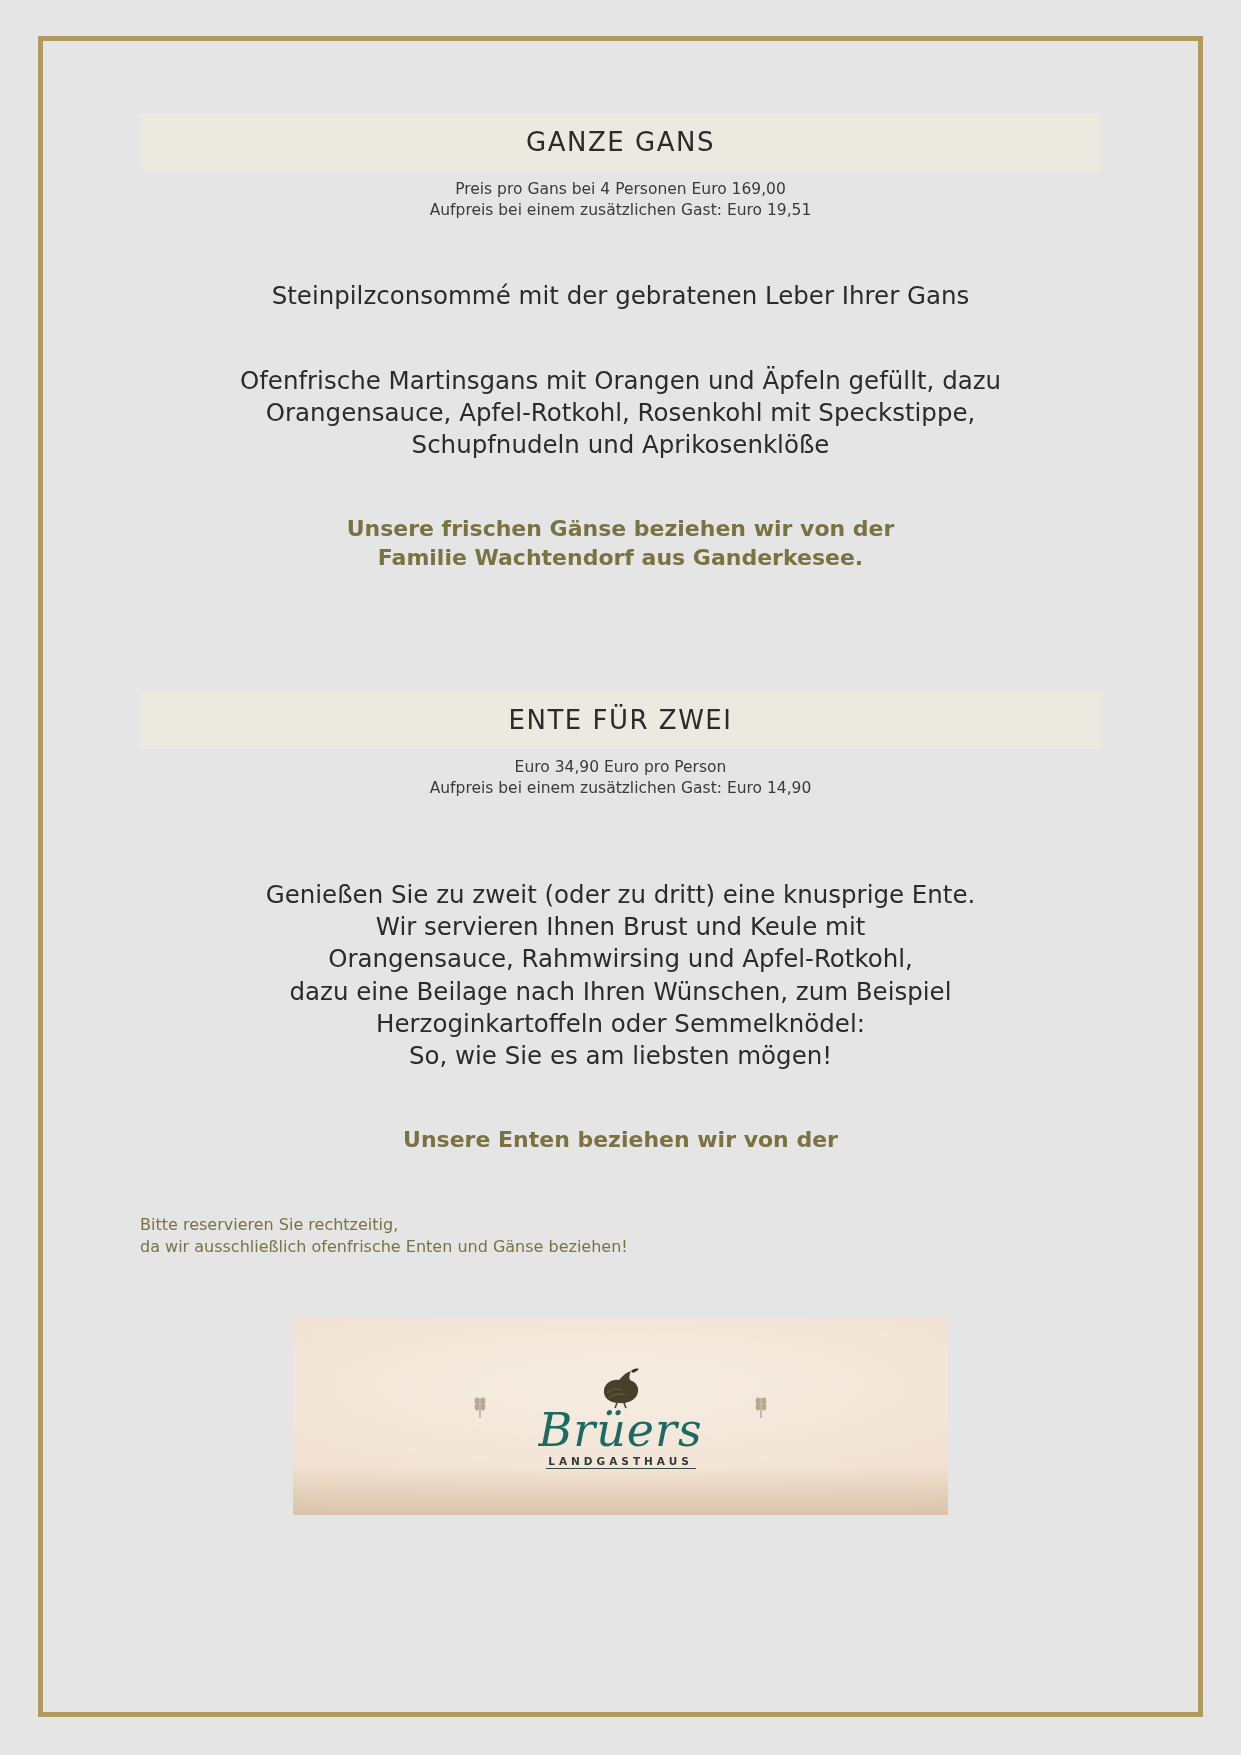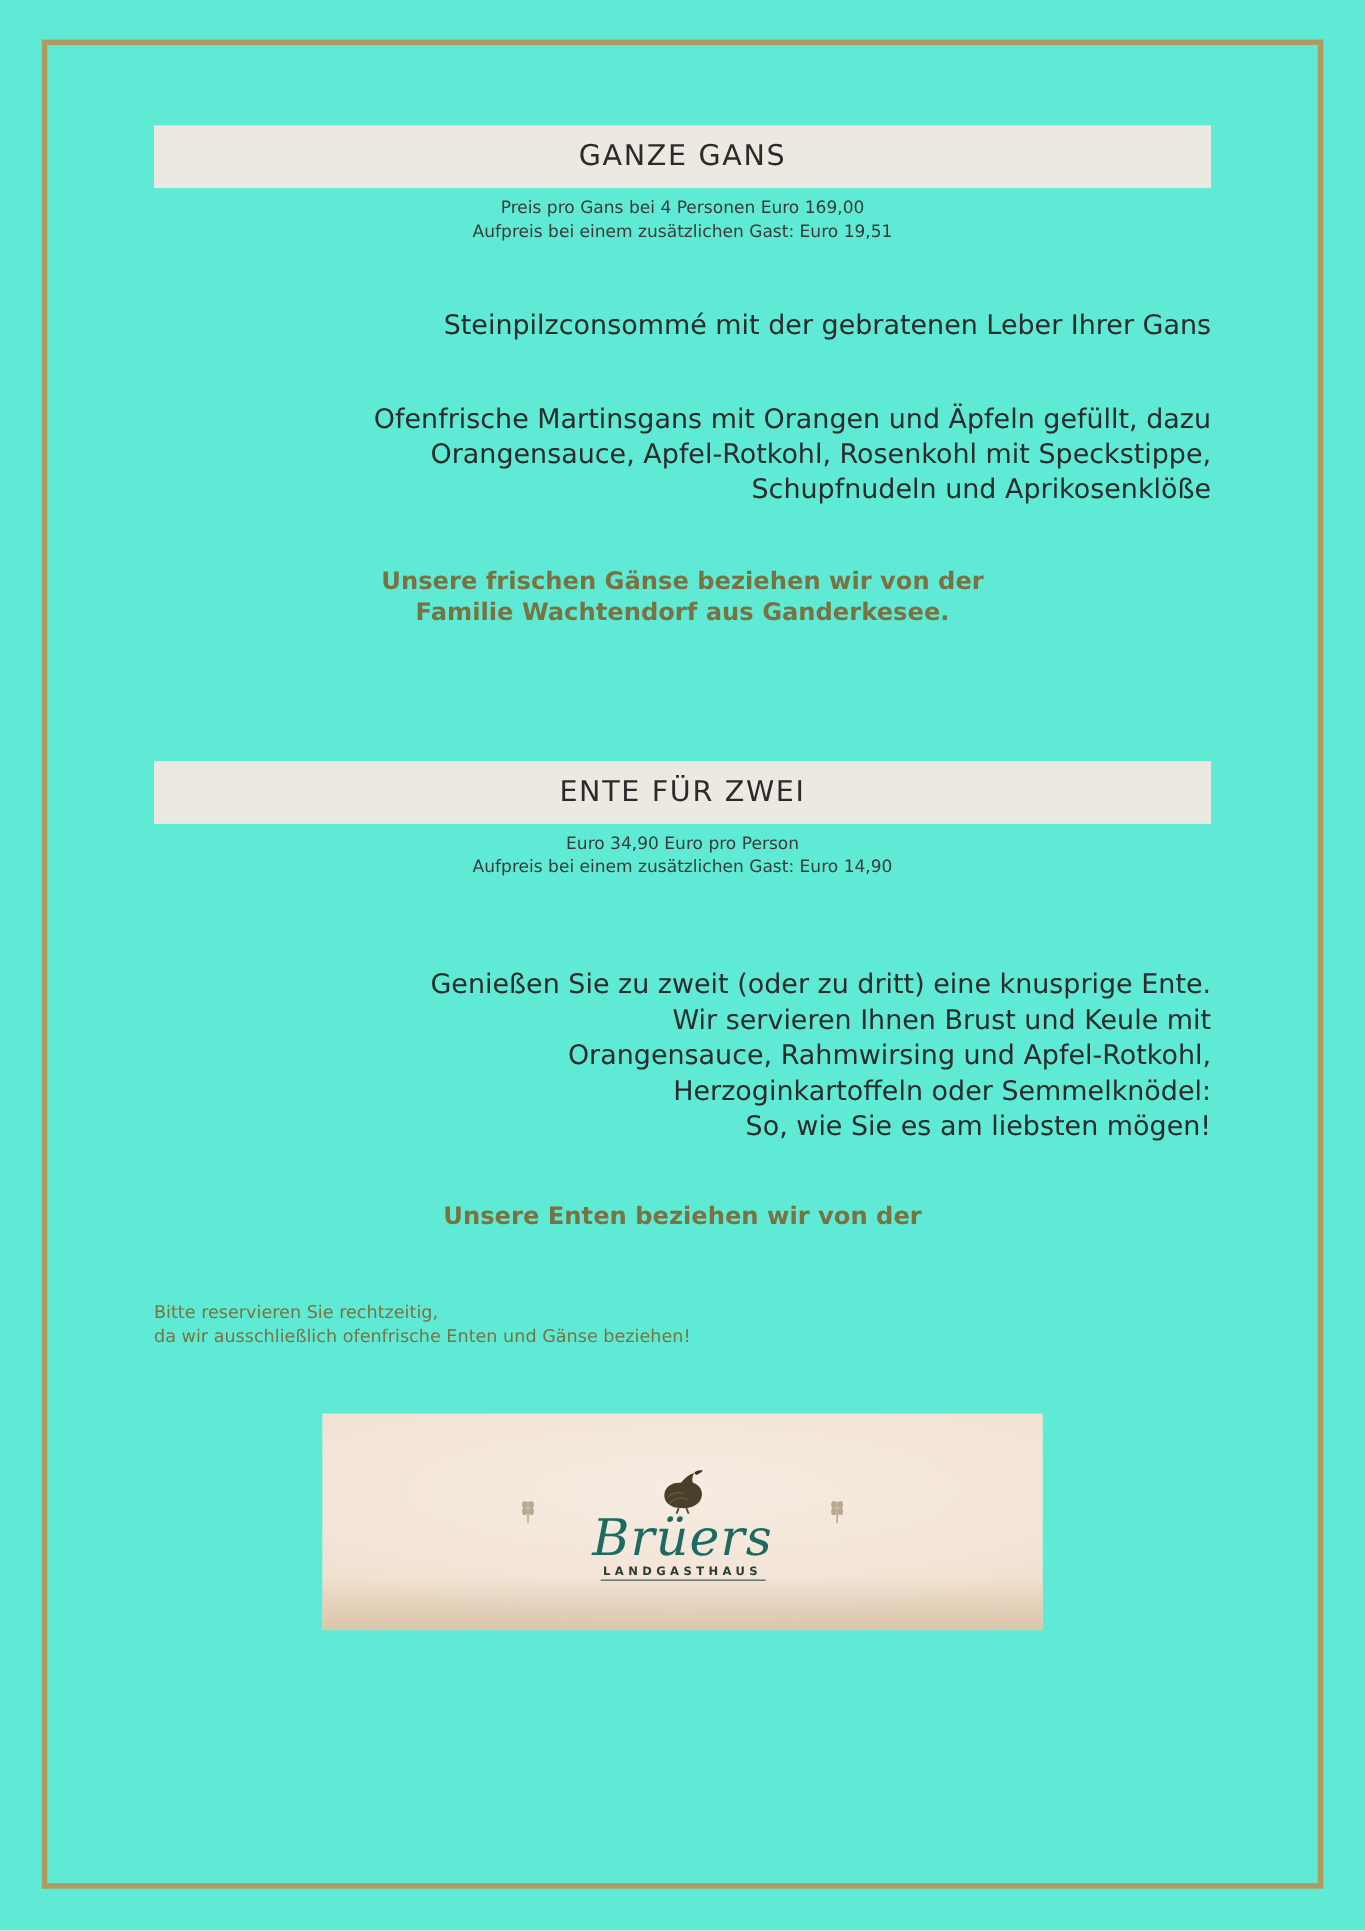--- a/index.html
+++ b/index.html
@@ -7,21 +7,21 @@
     padding: 0;
     background: #ffffff;
   }
   body {
     font-family: "DejaVu Sans", sans-serif;
   }
   #page {
     position: relative;
     width: 1241px;
     height: 1755px;
-    background: #5eead4;
+    background: #e5e5e5;
     box-sizing: border-box;
     overflow: hidden;
   }
   
   #frame {
     position: absolute;
     left: 38px;
     top: 36px;
     right: 38px;
     bottom: 38px;
@@ -46,21 +46,21 @@
     font-weight: normal;
   }
   .section-subtitle {
     text-align: center;
     font-size: 15.5px;
     color: #3a3a3a;
     line-height: 1.33;
     margin-top: 8px;
   }
   .dish {
-    text-align: right;
+    text-align: center;
     font-size: 24.5px;
     color: #2b2b2b;
     line-height: 1.32;
   }
   .supplier {
     text-align: center;
     font-size: 22px;
     font-weight: bold;
     color: #7b7242;
     line-height: 1.34;
@@ -192,20 +192,21 @@
         <div>Euro 34,90 Euro pro Person</div>
         <div>Aufpreis bei einem zusätzlichen Gast: Euro 14,90</div>
       </div>
 
       <div class="sp-80"></div>
 
       <div class="dish">
         <div>Genießen Sie zu zweit (oder zu dritt) eine knusprige Ente.</div>
         <div>Wir servieren Ihnen Brust und Keule mit</div>
         <div>Orangensauce, Rahmwirsing und Apfel-Rotkohl,</div>
+        <div>dazu eine Beilage nach Ihren Wünschen, zum Beispiel</div>
         <div>Herzoginkartoffeln oder Semmelknödel:</div>
         <div>So, wie Sie es am liebsten mögen!</div>
       </div>
 
       <div class="sp-52"></div>
 
       <div class="supplier">
         <div>Unsere Enten beziehen wir von der</div>
       </div>
     </div>

